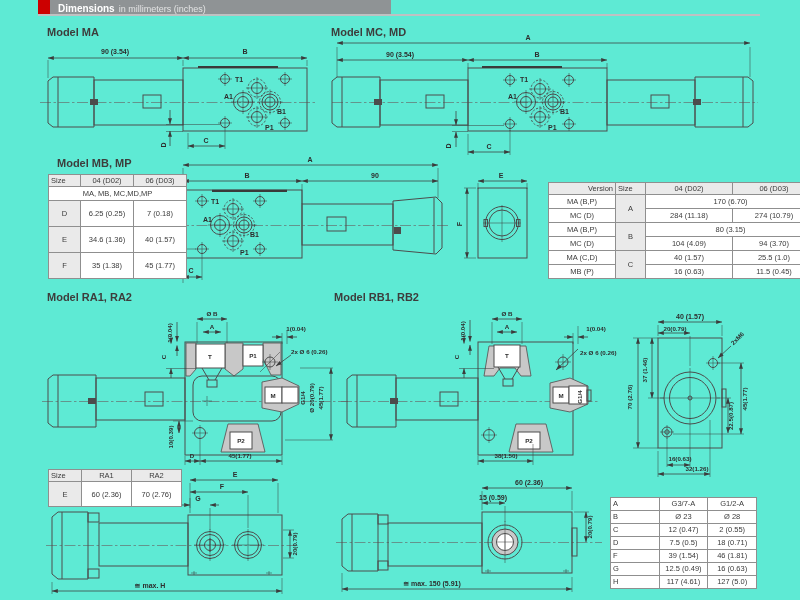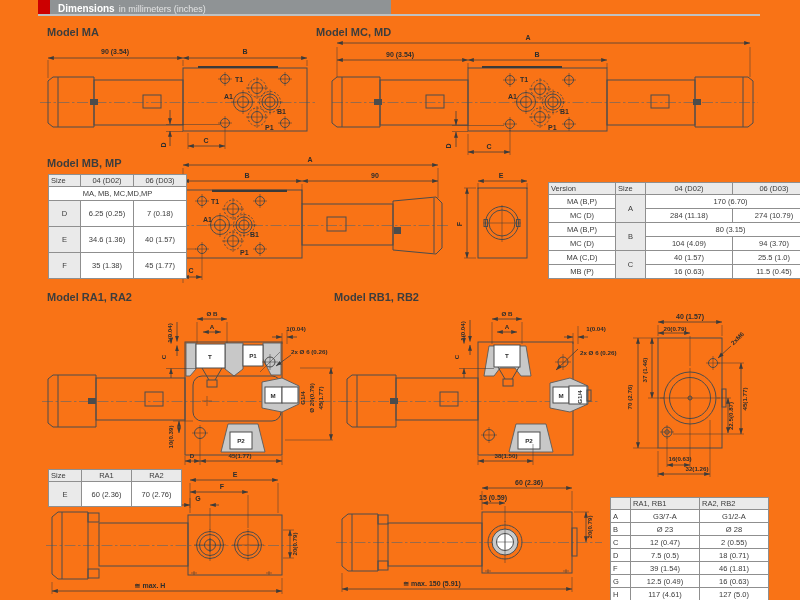--- a/index.html
+++ b/index.html
@@ -1,16 +1,16 @@
 <!DOCTYPE html>
 <html><head>
 <meta charset="utf-8">
 <style>
   html,body{margin:0;padding:0;background:#fff;}
-  .canvas{position:relative;width:800px;height:600px;background:#f97316;overflow:hidden;
+  .canvas{position:relative;width:800px;height:600px;background:#5eead4;overflow:hidden;
           font-family:"Liberation Sans",sans-serif;}
   
   .hdr-red{position:absolute;left:38px;top:0;width:12px;height:14px;background:#cc0000;}
   .hdr-bar{position:absolute;left:50px;top:0;width:341px;height:14px;background:#8f9395;
            line-height:14px;padding-left:8px;box-sizing:border-box;white-space:nowrap;}
   .hdr-title{font-weight:bold;font-size:10px;color:#ffffff;}
   .hdr-sub{font-size:9px;color:#e3e4e4;margin-left:4px;}
   .hdr-line{position:absolute;left:38px;top:14px;width:722px;height:2px;background:#bfc1c2;}
   
   .sec-title{position:absolute;font-weight:bold;font-size:11px;color:#3d3d3c;white-space:nowrap;}
@@ -38,22 +38,22 @@
 
 <div class="canvas">
 
   <div class="hdr-red"></div>
   <div class="hdr-bar">
     <span class="hdr-title">Dimensions</span><span class="hdr-sub">in millimeters (inches)</span>
   </div>
   <div class="hdr-line"></div>
 
   <div class="sec-title" style="left:47px;top:26px;">Model MA</div>
-  <div class="sec-title" style="left:316px;top:26px;">Model MC, MD</div>
-  <div class="sec-title" style="left:47px;top:157px;">Model MB, MP</div>
+  <div class="sec-title" style="left:331px;top:26px;">Model MC, MD</div>
+  <div class="sec-title" style="left:57px;top:157px;">Model MB, MP</div>
   <div class="sec-title" style="left:47px;top:291px;">Model RA1, RA2</div>
   <div class="sec-title" style="left:334px;top:291px;">Model RB1, RB2</div>
 
   <svg class="draw" width="800" height="600" viewBox="0 0 800 600">
     <defs>
       <marker id="arr" viewBox="0 0 6 6" refX="5.8" refY="3" markerWidth="6" markerHeight="6" orient="auto-start-reverse" markerUnits="userSpaceOnUse">
           <path d="M0,1 L6,3 L0,5 Z" fill="#3b3b3b"></path>
         </marker>
       <g id="scr">
           <circle r="4.5" fill="none" stroke="#4c4c4c" stroke-width="1"></circle>
@@ -482,21 +482,21 @@
       <td class="lab" style="height:23px;">F</td>
       <td>35 (1.38)</td>
       <td>45 (1.77)</td>
     </tr>
   </tbody>
     </table>
 
   <table class="dtable" style="left:548px;top:182px;width:247px;">
     <tbody>
         <tr>
-      <th style="width:62px;text-align:left;">Version</th>
+      <th style="width:62px;text-align:right;">Version</th>
       <th style="width:25px;text-align:left;">Size</th>
       <th style="width:82px;">04 (D02)</th>
       <th style="width:78px;">06 (D03)</th>
     </tr>
     <tr>
       <td class="vleft" style="height:11px;">MA (B,P)</td>
       <td class="lab" rowspan="2" style="text-align:center;">A</td>
       <td colspan="2">170 (6.70)</td>
     </tr>
     <tr>
@@ -538,25 +538,20 @@
     <tr>
       <td class="lab" style="height:22px;">E</td>
       <td>60 (2.36)</td>
       <td>70 (2.76)</td>
     </tr>
   </tbody>
     </table>
 
   <table class="dtable" style="left:610px;top:497px;width:147px;">
     <tbody>
-        <tr>
-      <th style="width:15px;"></th>
-      <th style="width:64px;text-align:left;">RA1, RB1</th>
-      <th style="width:64px;text-align:left;">RA2, RB2</th>
-    </tr>
     <tr>
       <td style="height:10px;text-align:left;">A</td>
       <td class="vleft">G3/7-A</td>
       <td class="vleft">G1/2-A</td>
     </tr>
     <tr>
       <td style="height:10px;text-align:left;">B</td>
       <td class="vleft">Ø 23</td>
       <td class="vleft">Ø 28</td>
     </tr>

